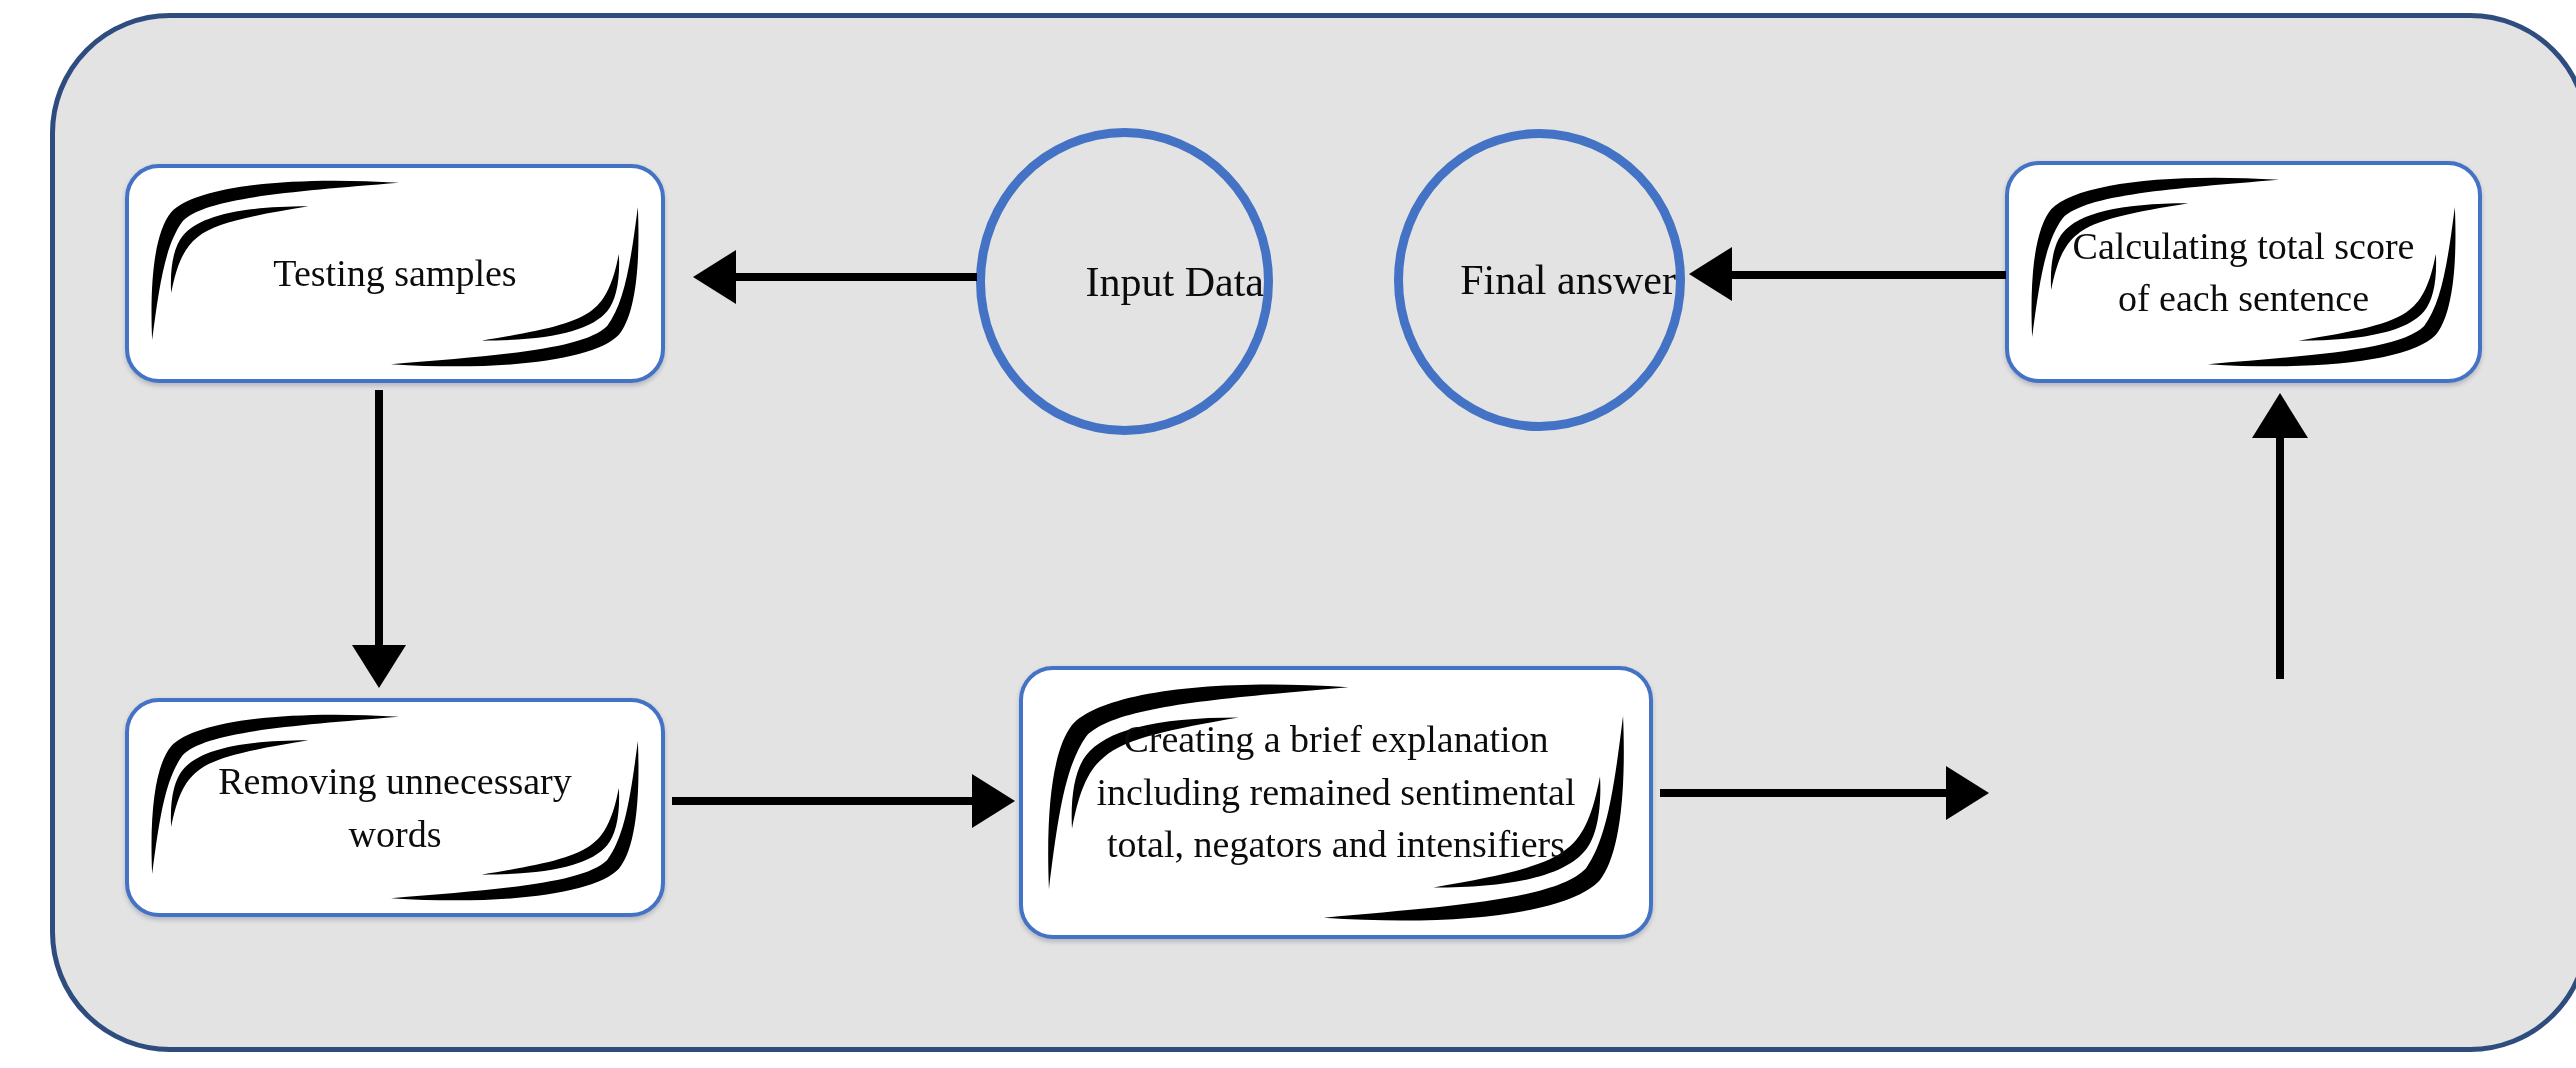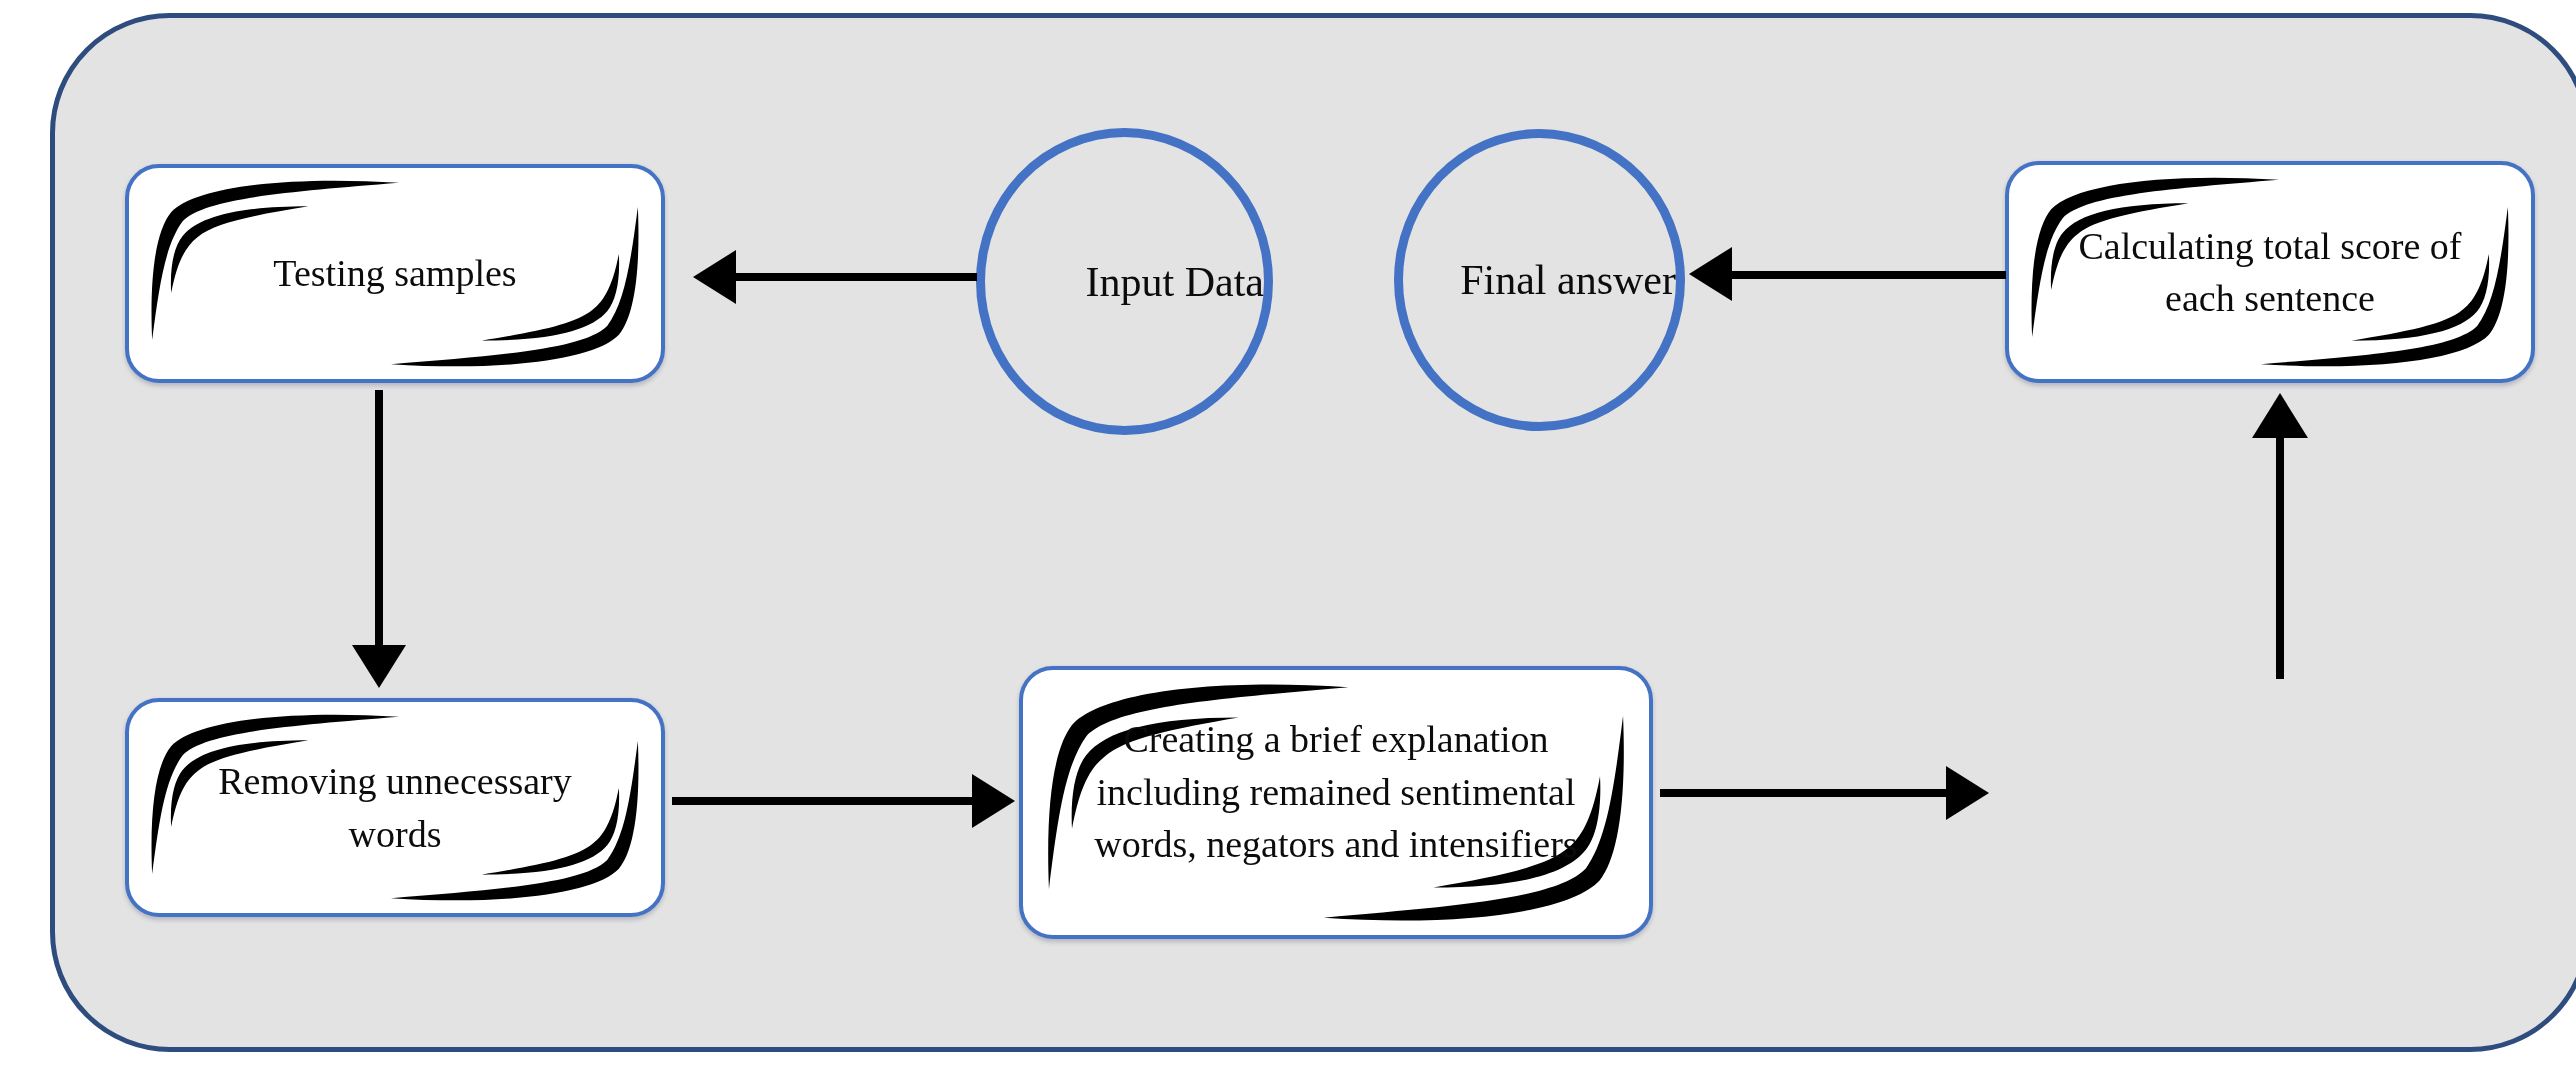--- a/index.html
+++ b/index.html
@@ -113,25 +113,25 @@
     <div class="label">Removing unnecessary words</div>
   </div>
 
   <div class="node-box big" style="left:987px; top:666px; width:634px; height:273px;">
     <svg class="swoosh tl" viewBox="0 0 360 230" preserveAspectRatio="none">
         <use href="#swoosh-shape"></use>
       </svg>
     <svg class="swoosh br" viewBox="0 0 360 230" preserveAspectRatio="none">
         <use href="#swoosh-shape"></use>
       </svg>
-    <div class="label">Creating a brief explanation including remained sentimental words, negators and intensifiers</div>
+    <div class="label">Creating a brief explanation including remained sentimental total, negators and intensifiers</div>
   </div>
 
 
-  <div class="node-box" style="left:1973px; top:161px; width:530px; height:222px;">
+  <div class="node-box" style="left:1973px; top:161px; width:477px; height:222px;">
     <svg class="swoosh tl" viewBox="0 0 360 230" preserveAspectRatio="none">
         <use href="#swoosh-shape"></use>
       </svg>
     <svg class="swoosh br" viewBox="0 0 360 230" preserveAspectRatio="none">
         <use href="#swoosh-shape"></use>
       </svg>
     <div class="label">Calculating total score of each sentence</div>
   </div>
 
   <div class="node-circle" style="left:944px; top:128px; width:297px; height:307px;">

